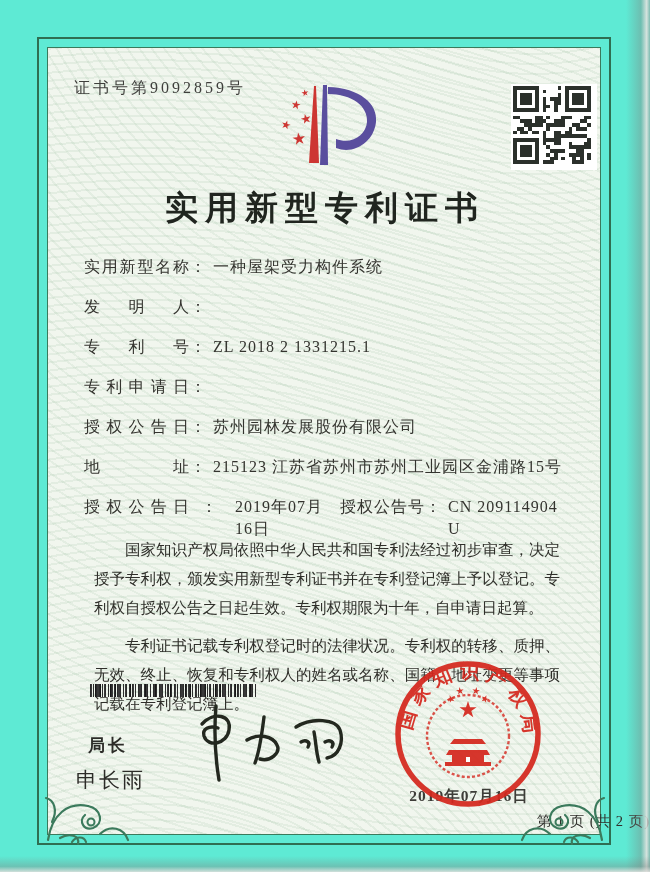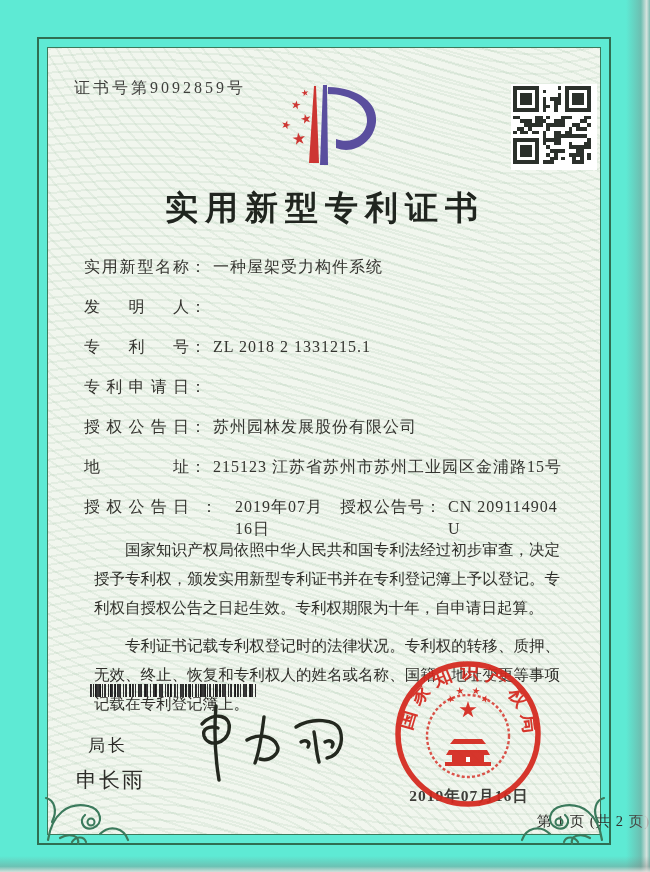--- a/index.html
+++ b/index.html
@@ -40,21 +40,21 @@
   .body-text{position:absolute;left:85px;top:526px;width:484px;font-size:15.5px;line-height:29px;
          color:#2f2f2a;text-align:justify;z-index:2;}
   .body-text p{margin:9px;text-indent:2em;}
 
   .barcode{position:absolute;left:90px;top:684px;width:166px;height:13px;z-index:2;
         background:
           repeating-linear-gradient(90deg,#2c2c2c 0 1px,rgba(0,0,0,0) 1px 3px),
           repeating-linear-gradient(90deg,#3a3a3a 0 2px,rgba(0,0,0,0) 2px 7px),
           repeating-linear-gradient(90deg,#171717 0 1px,rgba(0,0,0,0) 1px 5px);}
 
-  .sig-title{position:absolute;left:88px;top:734px;font-size:17px;letter-spacing:3px;color:#2c2c28;z-index:2;}
+  .sig-title{position:absolute;left:88px;top:734px;font-size:17px;letter-spacing:3px;color:#2c2c28;z-index:2;font-weight:bold;}
   .sig-name{position:absolute;left:76px;top:766px;font-size:21px;letter-spacing:2px;color:#2c2c28;z-index:2;}
   .sig-hand{position:absolute;left:178px;top:690px;width:185px;height:100px;z-index:2;}
 
   .seal{position:absolute;left:390px;top:656px;width:156px;height:156px;z-index:4;opacity:.93;}
   .seal-date{position:absolute;left:396px;top:786px;width:146px;text-align:center;font-size:15.5px;
         font-weight:bold;color:#3d3d38;letter-spacing:1px;z-index:3;}
 
   .footer{position:absolute;left:0;top:812px;width:650px;text-align:right;font-size:14.5px;
         color:#30302c;letter-spacing:1px;z-index:2;}
 </style>

